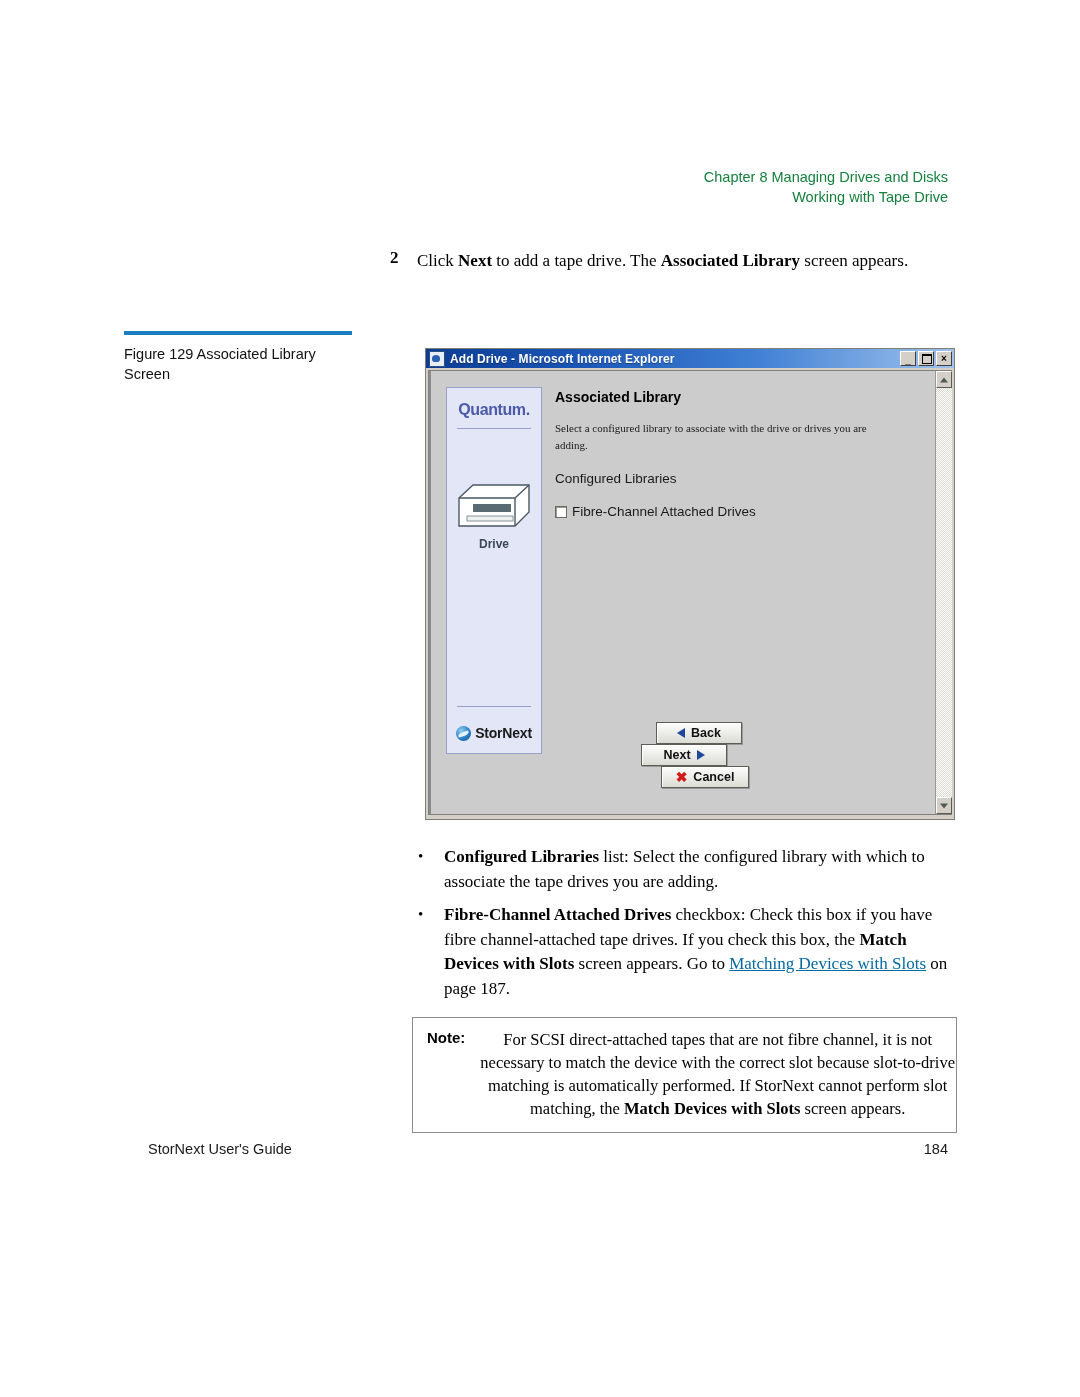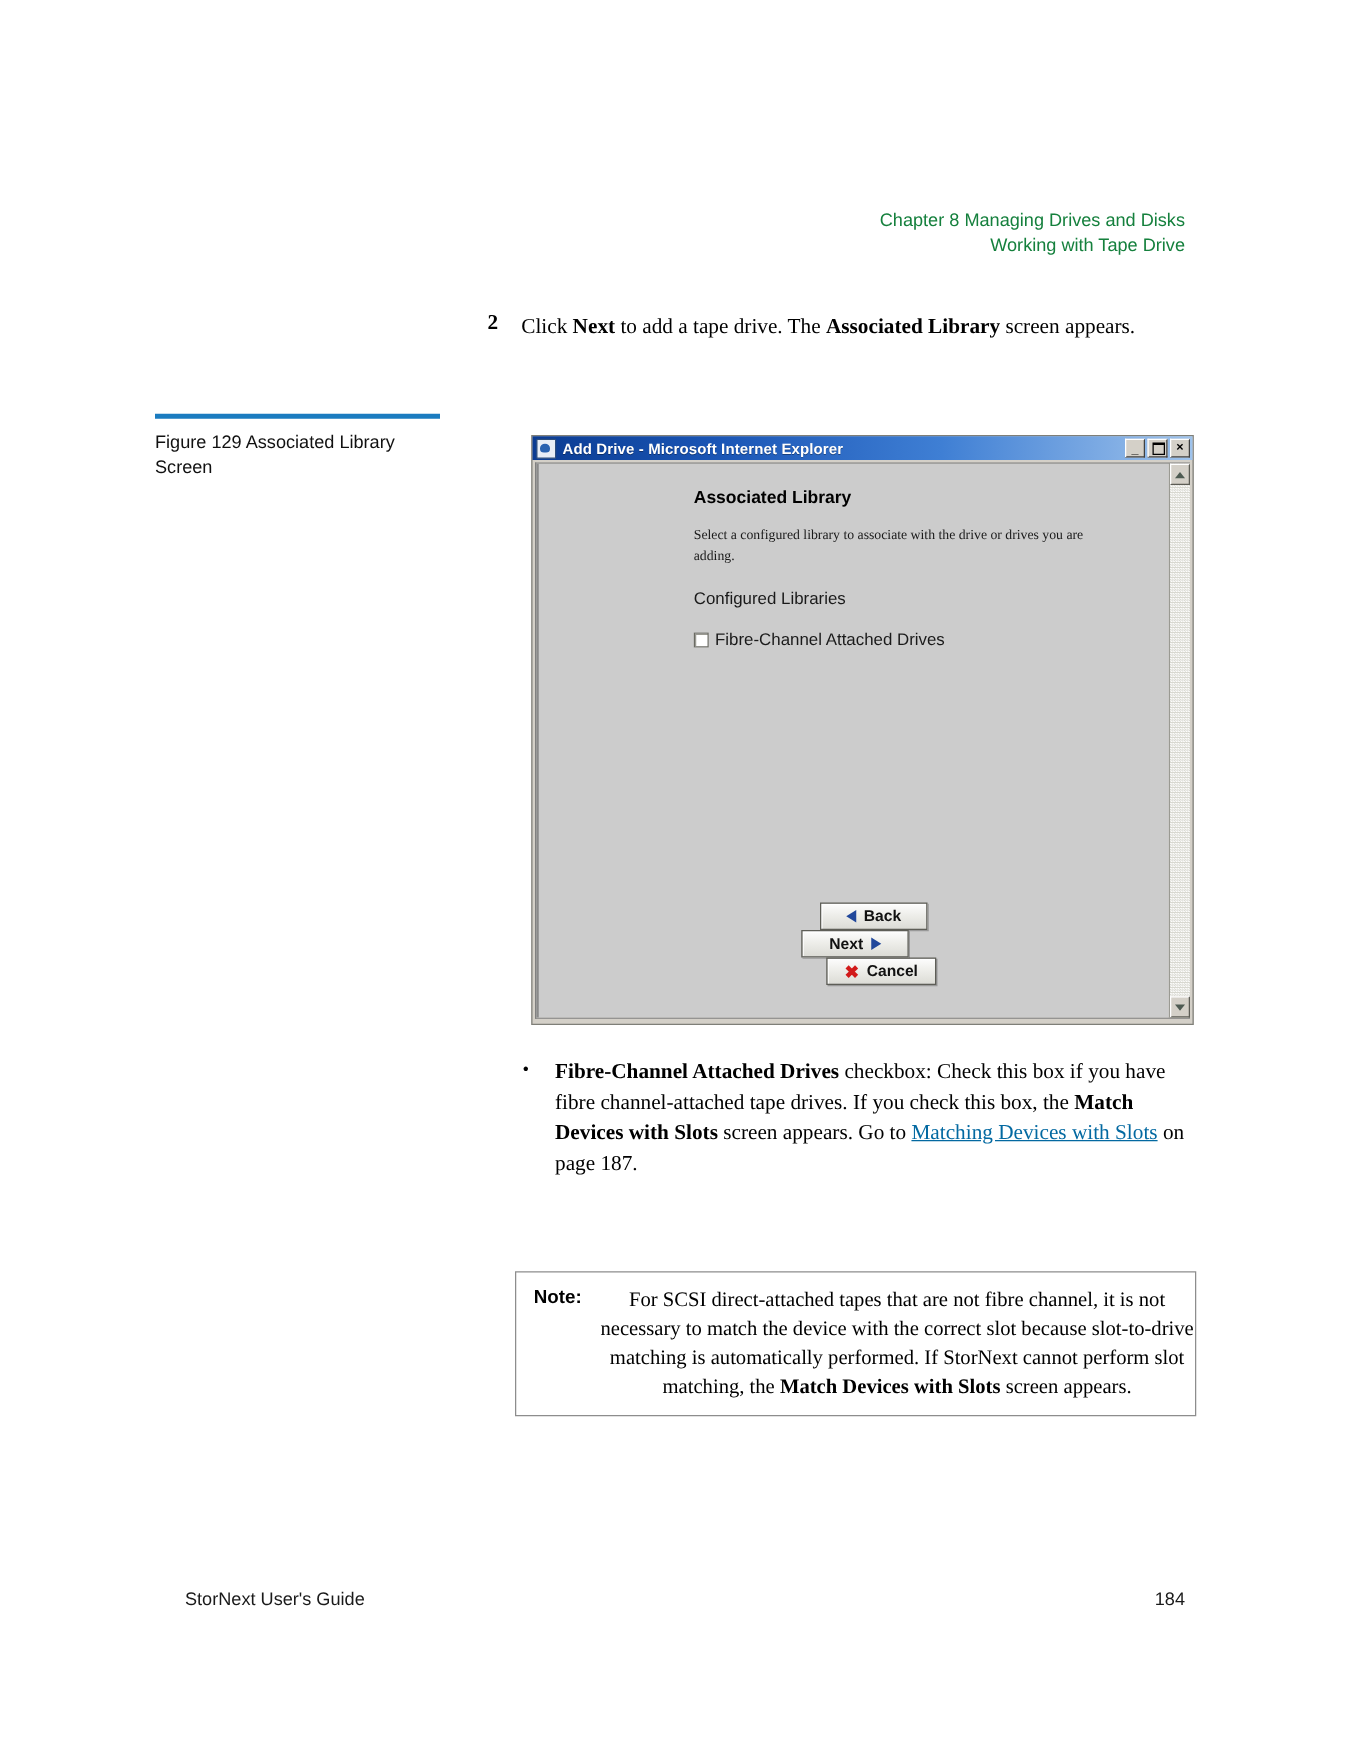--- a/index.html
+++ b/index.html
@@ -447,21 +447,21 @@
   .note-body {
     font-size: 16.5px;
     line-height: 23px;
   }
 
   
   .footer {
     position: absolute;
     left: 148px;
     right: 132px;
-    top: 1272px;
+    top: 1141px;
     display: flex;
     justify-content: space-between;
     font-family: "Liberation Sans", sans-serif;
     font-size: 14.5px;
     color: #1a1a1a;
   }
 </style>
 </head>
 <body>
 
@@ -495,20 +495,41 @@
       <span class="win-btn wb-close">
           <i>×</i>
         </span>
     </span>
   </div>
 
   <div class="ie-body">
 
     <div class="ie-client">
 
+      <div class="side-panel">
+        <div class="q-logo">Quantum.</div>
+        <div class="panel-rule"></div>
+
+        <div class="drive-art">
+          <svg width="74" height="48" viewBox="0 0 74 48">
+            <polygon points="2,16 16,3 72,3 72,30 58,44 2,44" fill="#ffffff" stroke="#4a5a63" stroke-width="1.4"></polygon>
+            <polyline points="2,16 58,16 72,3" fill="none" stroke="#4a5a63" stroke-width="1.4"></polyline>
+            <line x1="58" y1="16" x2="58" y2="44" stroke="#4a5a63" stroke-width="1.4"></line>
+            <rect x="16" y="22" width="38" height="8" fill="#5a6a73"></rect>
+            <rect x="10" y="34" width="46" height="5" fill="#eef1f2" stroke="#7d8a91" stroke-width="0.9"></rect>
+          </svg>
+        </div>
+        <div class="drive-label">Drive</div>
+
+        <div class="panel-rule-bottom"></div>
+        <div class="sn-logo">
+          <span class="sn-globe"></span>
+          <span class="sn-text">StorNext</span>
+        </div>
+      </div>
 
       <div class="dlg-content">
         <div class="dlg-h1">Associated Library</div>
         <div class="dlg-p">Select a configured library to associate with the drive or drives you are adding.</div>
         <div class="dlg-sublabel">Configured Libraries</div>
 
 
         <div class="cbrow">
           <span class="cbox"></span>
           <span class="cblabel">Fibre-Channel Attached Drives</span>
@@ -534,20 +555,21 @@
 
     <div class="scrollbar">
       <span class="sb-btn sb-up"></span>
       <span class="sb-btn sb-down"></span>
     </div>
 
   </div>
 </div>
 
 <div class="bullets">
+  <div class="bullet-item"><span class="b">Configured Libraries</span><span> list: Select the configured library with which to associate the tape drives you are adding.</span></div>
   <div class="bullet-item"><span class="b">Fibre-Channel Attached Drives</span><span> checkbox: Check this box if you have fibre channel-attached tape drives. If you check this box, the </span><span class="b">Match Devices with Slots</span><span> screen appears. Go to </span><a class="doclink" href="#">Matching Devices with Slots</a><span> on page  187.</span></div>
 </div>
 
 <div class="notebox">
   <div class="note-label">Note:</div>
   <div class="note-body"><span>For SCSI direct-attached tapes that are not fibre channel, it is not necessary to match the device with the correct slot because slot-to-drive matching is automatically performed. If StorNext cannot perform slot matching, the </span><span class="b">Match Devices with Slots</span><span> screen appears.</span></div>
 </div>
 
 <div class="footer">
   <span>StorNext User's Guide</span>

